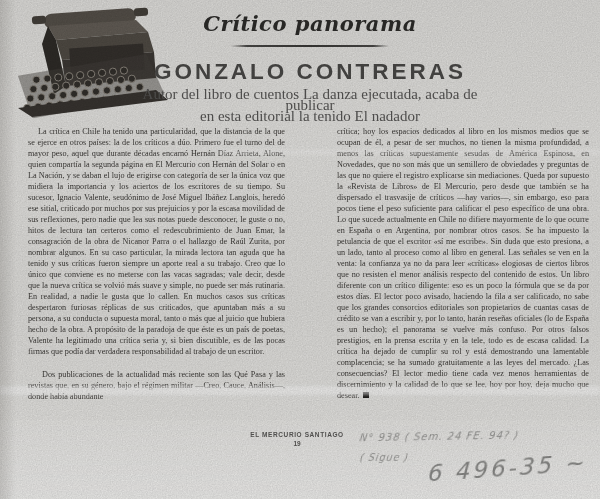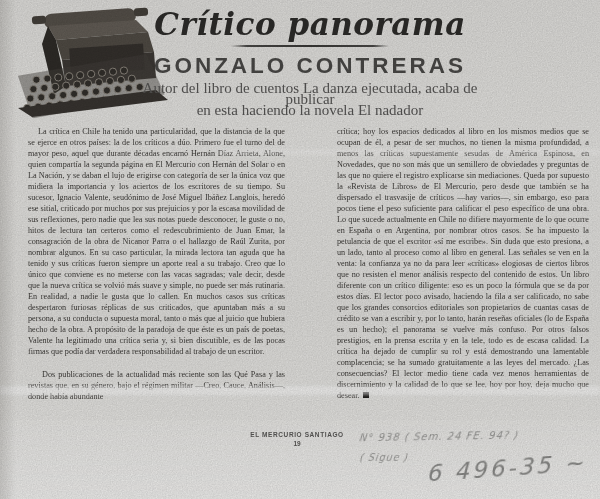--- a/index.html
+++ b/index.html
@@ -7,28 +7,28 @@
     position:relative;width:600px;height:499px;overflow:hidden;
     background:linear-gradient(180deg,#e3e2df 0%,#e9e8e5 30%,#e5e4e1 62%,#edecE9 100%);
     font-family:"Liberation Serif",serif;
   }
   
   .typewriter{position:absolute;left:14px;top:2px;width:172px;height:116px;filter:blur(.45px);opacity:.93;}
   
   .masthead{position:absolute;left:140px;top:6px;width:340px;text-align:center;}
   .title{
     margin:0;font-family:"DejaVu Serif",serif;font-style:italic;font-weight:700;
-    font-size:31px;line-height:36px;color:#2e2d2b;letter-spacing:.5px;filter:blur(.3px);
+    font-size:21px;line-height:36px;color:#2e2d2b;letter-spacing:.5px;filter:blur(.3px);
   }
   .title-rule{
     margin:3px auto 3px auto;width:158px;height:2px;border:0;
     background:linear-gradient(90deg,rgba(70,70,70,0) 0%,#4a4947 10%,#3a3937 50%,#4a4947 90%,rgba(70,70,70,0) 100%);
   }
   .author{
-    margin:6px 0 0 0;font-family:"Liberation Sans",sans-serif;font-weight:700;
+    margin:12px 0 0 0;font-family:"Liberation Sans",sans-serif;font-weight:700;
     font-size:22.5px;line-height:26px;letter-spacing:3px;color:#4b4a48;filter:blur(.4px);
   }
   .dek{margin:4px 0 0 0;font-size:15px;line-height:11px;color:#585756;filter:blur(.55px);}
   
   .col{
     position:absolute;top:114px;height:307px;overflow:hidden;
     font-size:8.2px;line-height:11px;text-align:justify;color:#3d3b38;filter:blur(.34px);
   }
   .col p{margin:12px;}
   .col-left{left:16px;width:281px;}
@@ -122,21 +122,21 @@
     </g>
     <polygon points="4,106 142,88 154,98 18,115" fill="#2c2824"></polygon>
   </svg>
 
   <div class="masthead">
     <h1 class="title">Crítico panorama</h1>
     <div class="title-rule"></div>
     <h2 class="author">GONZALO CONTRERAS</h2>
     <p class="dek">
       <span>Autor del libro de cuentos La danza ejecutada, acaba de publicar</span><br>
-      <span>en esta haciendo la novela El nadador</span>
+      <span>en esta editorial la tenido El nadador</span>
     </p>
   </div>
 
   <div class="col col-left">
     <p class="p-first">La crítica en Chile ha tenido una particularidad, que la distancia de la que se ejerce en otros países: la de los críticos a dúo. Primero fue el turno del de mayor peso, aquel que durante décadas encarnó Hernán Díaz Arrieta, Alone, quien compartía la segunda página en El Mercurio con Hernán del Solar o en La Nación, y se daban el lujo de erigirse con categoría de ser la única voz que midiera la importancia y los aciertos de los escritores de su tiempo. Su sucesor, Ignacio Valente, seudónimo de José Miguel Ibáñez Langlois, heredó ese sitial, criticado por muchos por sus prejuicios y por la escasa movilidad de sus reflexiones, pero nadie que lea sus notas puede desconocer, le guste o no, hitos de lectura tan certeros como el redescubrimiento de Juan Emar, la consagración de la obra de Nicanor Parra o el hallazgo de Raúl Zurita, por nombrar algunos. En su caso particular, la mirada lectora tan aguda que ha tenido y sus críticas fueron siempre un aporte real a su trabajo. Creo que lo único que conviene es no meterse con las vacas sagradas; vale decir, desde que la nueva crítica se volvió más suave y simple, no puede ser más rutinaria. En realidad, a nadie le gusta que lo callen. En muchos casos sus críticas despertaron furiosas réplicas de sus criticados, que apuntaban más a su persona, a su conducta o supuesta moral, tanto o más que al juicio que hubiera hecho de la obra. A propósito de la paradoja de que éste es un país de poetas, Valente ha legitimado una crítica seria y, si bien discutible, es de las pocas firmas que podía dar verdadera responsabilidad al trabajo de un escritor.</p>
     <p class="p-indent">Dos publicaciones de la actualidad más reciente son las Qué Pasa y las revistas que, en su género, bajo el régimen militar —Creo, Cauce, Análisis—, donde había abundante</p>
   </div>
   <div class="col col-right">
     <p><span>crítica; hoy los espacios dedicados al libro en los mismos medios que se ocupan de él, a pesar de ser muchos, no tienen la misma profundidad, a menos las críticas supuestamente sesudas de América Espinosa, en Novedades, que no son más que un semillero de obviedades y preguntas de las que no quiere el registro explicarse sin mediaciones. Queda por supuesto la «Revista de Libros» de El Mercurio, pero desde que también se ha dispersado el trasvasije de críticos —hay varios—, sin embargo, eso para pocos tiene el peso suficiente para calificar el peso específico de una obra. Lo que sucede actualmente en Chile no difiere mayormente de lo que ocurre en España o en Argentina, por nombrar otros casos. Se ha impuesto la petulancia de que el escritor «sí me escribe». Sin duda que esto presiona, a un lado, tanto al proceso como al libro en general. Las señales se ven en la venta: la confianza ya no da para leer «críticas» elogiosas de ciertos libros que no resisten el menor análisis respecto del contenido de estos. Un libro diferente con un crítico diligente: eso es un poco la fórmula que se da por estos días. El lector poco avisado, haciendo la fila a ser calificado, no sabe que los grandes consorcios editoriales son propietarios de cuantas casas de crédito se van a escribir y, por lo tanto, harán reseñas oficiales (lo de España es un hecho); el panorama se vuelve más confuso. Por otros falsos prestigios, en la prensa escrita y en la tele, todo es de escasa calidad. La crítica ha dejado de cumplir su rol y está demostrando una lamentable complacencia; se ha sumado gratuitamente a las leyes del mercado. ¿Las consecuencias? El lector medio tiene cada vez menos herramientas de discernimiento y la calidad de lo que se lee, hoy por hoy, deja mucho que desear.</span><span class="endmark"></span></p>
   </div>

